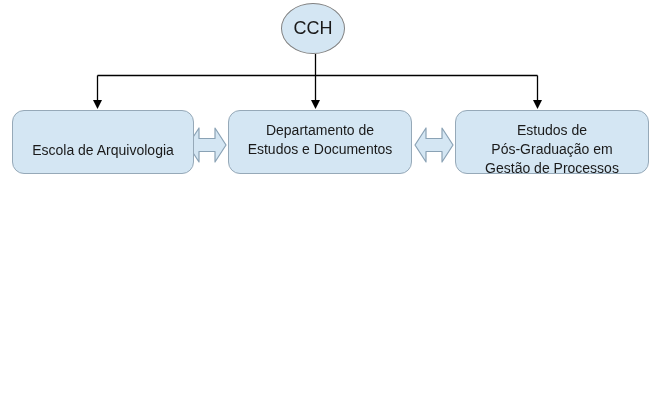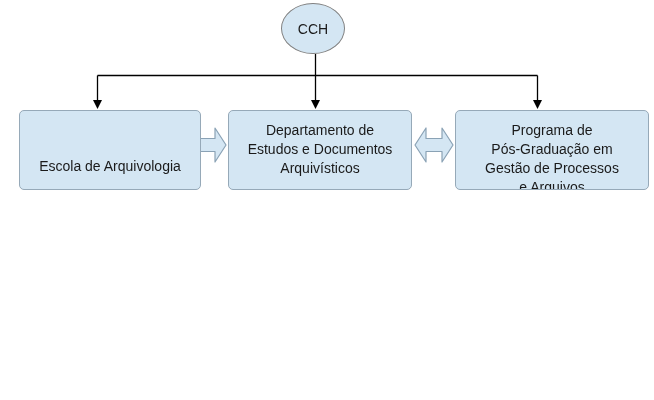--- a/index.html
+++ b/index.html
@@ -47,37 +47,37 @@
   .node.ellipse {
     left: 281px;
     top: 3px;
     width: 64px;
     height: 51px;
     border: 1px solid var(--ellipse-border, #808080);
     border-radius: 50%;
     display: flex;
     align-items: center;
     justify-content: center;
-    font-size: 14px;
+    font-size: 18px;
   }
   .node.box {
     top: 110px;
-    height: 80px;
+    height: 64px;
     border: 1px solid var(--node-border, #96a9b8);
-    border-radius: 5px;
+    border-radius: 12px;
     font-size: 14px;
     overflow: hidden;
   }
   .node.box .line {
     height: 19px;
     line-height: 19px;
     white-space: nowrap;
   }
   .node.box-1 {
-    left: 19px;
+    left: 12px;
     width: 182px;
     display: flex;
     flex-direction: column;
     justify-content: flex-end;
     padding-bottom: 13px;
   }
   .node.box-2 {
     left: 228px;
     width: 184px;
     padding-top: 10px;
@@ -115,23 +115,22 @@
     <span>CCH</span>
   </div>
 
   <div class="node box box-1">
     <div class="line">Escola de Arquivologia</div>
   </div>
 
   <div class="node box box-2">
     <div class="line">Departamento de</div>
     <div class="line">Estudos e Documentos</div>
-    <div class="line">Arquivísticos</div>
   </div>
 
   <div class="node box box-3">
-    <div class="line">Programa de</div>
+    <div class="line">Estudos de</div>
     <div class="line">Pós-Graduação em</div>
     <div class="line">Gestão de Processos</div>
     <div class="line">e Arquivos</div>
   </div>
 
 </div>
 
 </body></html>

